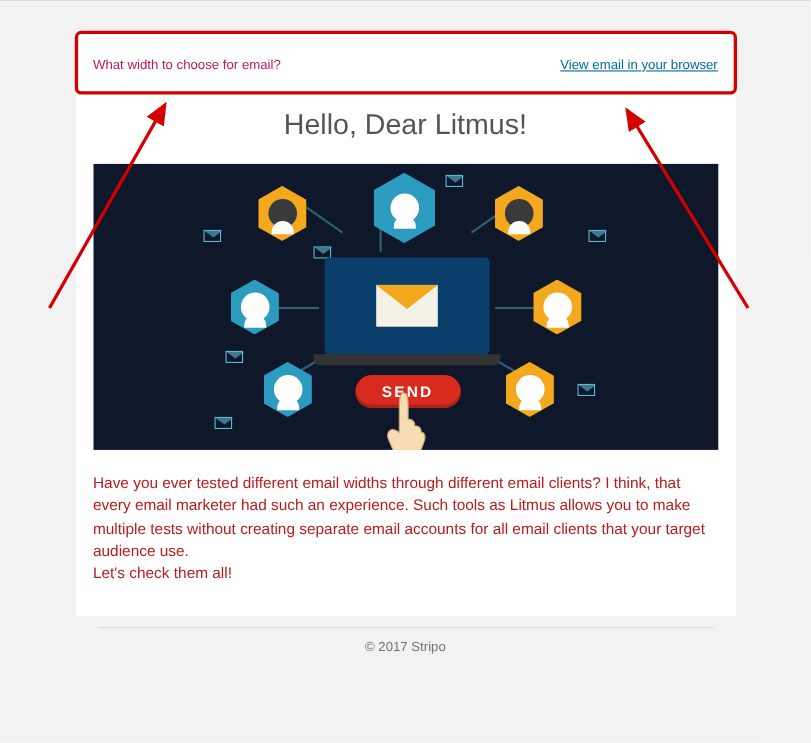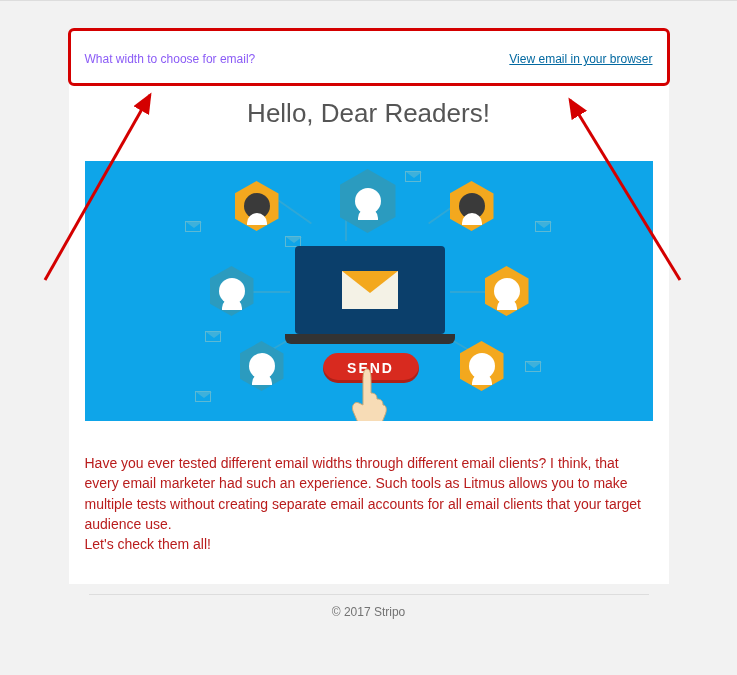--- a/index.html
+++ b/index.html
@@ -24,38 +24,38 @@
     position: relative;
   }
   .preheader {
     display: flex;
     justify-content: space-between;
     align-items: center;
     padding: 22px 16px 22px 16px;
     font-size: 12px;
   }
   .preheader-left {
-    color: #8b5cf6;
+    color: #be185d;
   }
   .preheader-right a {
     color: #0369a1;
     text-decoration: underline;
   }
   .headline {
     text-align: center;
     font-size: 26px;
     color: #555;
     font-weight: normal;
     padding: 10px 0 20px 0;
   }
   .hero {
     width: 568px;
     height: 260px;
-    margin: 12px auto;
-    background: #0ea5e9;
+    margin: 0 auto;
+    background: #0f172a;
     position: relative;
     overflow: hidden;
   }
   .body-text {
     padding: 20px 16px 30px 16px;
     font-size: 14px;
     line-height: 1.45;
     color: #b91c1c;
   }
   .footer {
@@ -181,21 +181,21 @@
 
 <div class="email-container">
 
   <div class="preheader">
     <div class="preheader-left">What width to choose for email?</div>
     <div class="preheader-right">
       <a href="#">View email in your browser</a>
     </div>
   </div>
 
-  <h1 class="headline">Hello, Dear Readers!</h1>
+  <h1 class="headline">Hello, Dear Litmus!</h1>
 
   <div class="hero">
 
     <div class="line" style="left:190px;top:50px;width:40px;height:2px;transform:rotate(35deg);"></div>
     <div class="line" style="left:260px;top:40px;width:2px;height:40px;"></div>
     <div class="line" style="left:340px;top:50px;width:40px;height:2px;transform:rotate(-35deg);"></div>
     <div class="line" style="left:165px;top:130px;width:40px;height:2px;"></div>
     <div class="line" style="left:365px;top:130px;width:40px;height:2px;"></div>
     <div class="line" style="left:180px;top:180px;width:40px;height:2px;transform:rotate(-30deg);"></div>
     <div class="line" style="left:350px;top:180px;width:40px;height:2px;transform:rotate(30deg);"></div>

